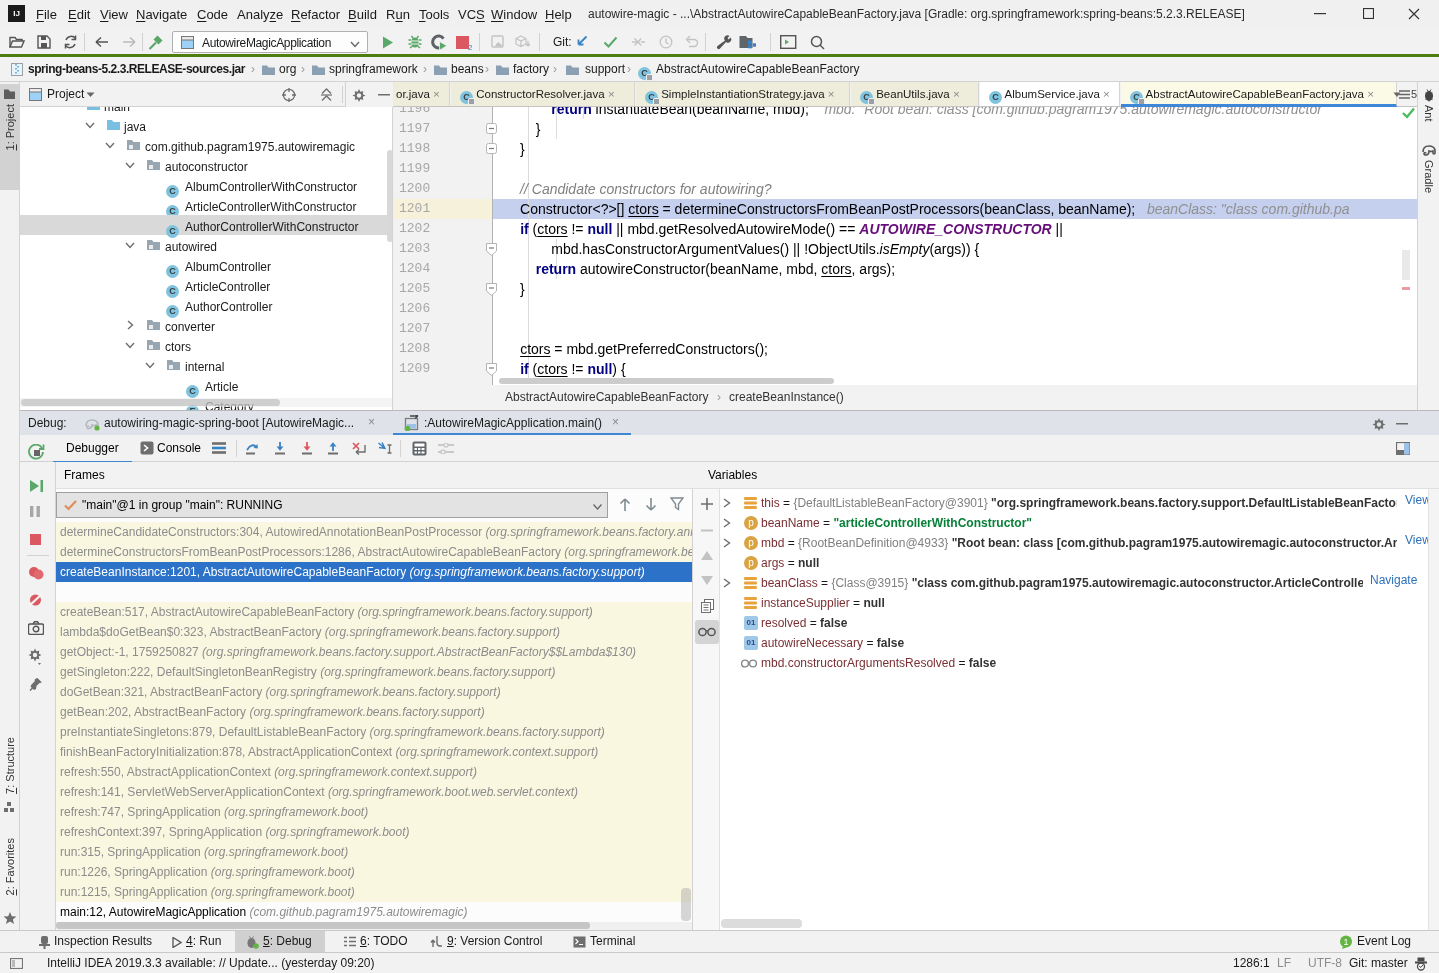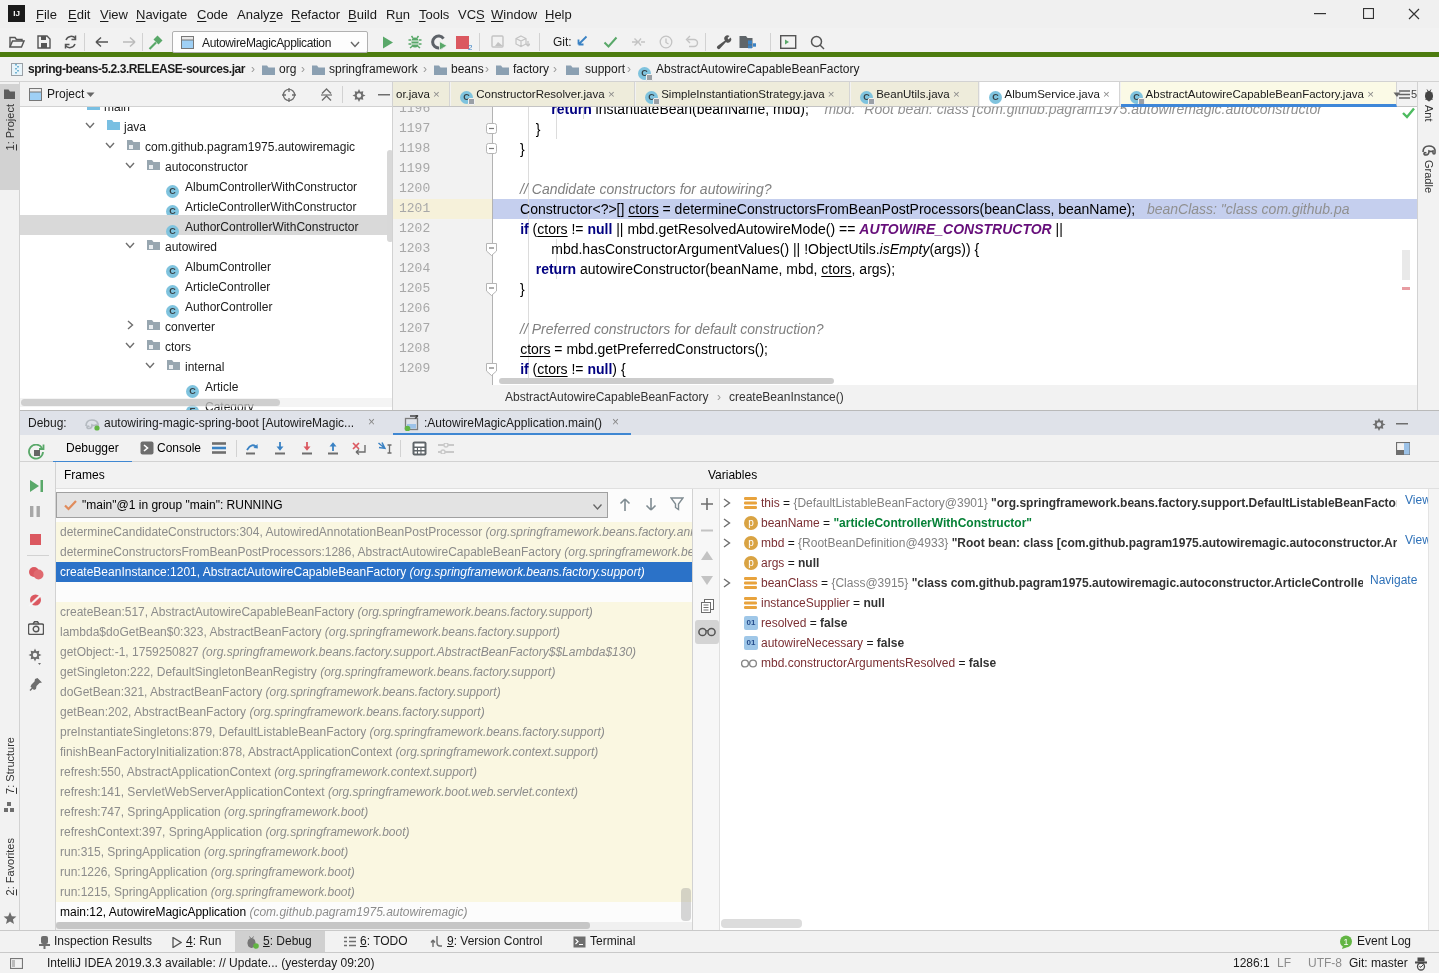--- a/index.html
+++ b/index.html
@@ -2,31 +2,31 @@
 <html><head>
 <meta charset="utf-8">
 <style>
 * { margin:0; padding:0; box-sizing:border-box; }
 html,body { width:1439px; height:973px; overflow:hidden; }
 body { font-family:"Liberation Sans", sans-serif; font-size:12px; color:#1a1a1a; background:#f2f2f2; position:relative; }
 .abs { position:absolute; }
 svg { display:block; }
 
 #titlebar { position:absolute; left:0; top:0; width:1439px; height:28px; background:#f0f0f0; }
-#toolbar { position:absolute; left:0; top:28px; width:1439px; height:29px; background:#f2f2f2; border-bottom:5px solid #4d7c0f;text-align:right; }
+#toolbar { position:absolute; left:0; top:28px; width:1439px; height:29px; background:#f2f2f2; border-bottom:3px solid #4d7c0f;text-align:right; }
 #navbar { position:absolute; left:0; top:57px; width:1439px; height:25px; background:#f2f2f2; border-bottom:1px solid #d2d2d2; }
 .menuitem { position:absolute; top:7px; font-size:13px; color:#1a1a1a; }
 .menuitem u { text-decoration:underline; text-underline-offset:2px; }
 
 #lstripe { left:0; top:82px; width:20px; height:848px; background:#f2f2f2; border-right:1px solid #d2d2d2; }
 #rstripe { left:1417px; top:82px; width:22px; height:328px; background:#f2f2f2; border-left:1px solid #d2d2d2; }
 .vtextup { position:absolute; writing-mode:vertical-rl; transform:rotate(180deg); font-size:11px; color:#333; }
 .vtextdn { position:absolute; writing-mode:vertical-rl; font-size:11px; color:#333; }
 
-#pphead { left:20px; top:82px; width:373px; height:25px; background:#f2f2f2; border-bottom:1px solid #d2d2d2; border-right:1px solid #d2d2d2; }
+#pphead { left:20px; top:82px; width:326px; height:25px; background:#f2f2f2; border-bottom:1px solid #d2d2d2; border-right:1px solid #d2d2d2; }
 #ptree { left:20px; top:107px; width:373px; height:303px; background:#fff; border-right:1px solid #d2d2d2; overflow:hidden; }
 .trow { position:absolute; height:20px; line-height:20px; width:373px; white-space:pre; }
 .tsel { background:#d9d9d9; }
 .cicon { display:inline-block; position:relative; width:13px; height:13px; border-radius:50%; background:#7fc3de; color:#354045; font-size:9px; font-weight:bold; text-align:center; line-height:13px; vertical-align:-2px; }
 .ytab .cicon::after, .lk::after { content:""; position:absolute; right:-2px; bottom:-1px; width:5px; height:5px; background:#9aa0a6; border:1px solid #f0f0f0; border-radius:1px; }
 
 #tabbar { left:393px; top:82px; width:1024px; height:25px; background:#f2f2f2; border-bottom:1px solid #c4c4c4; }
 .etab { position:absolute; top:0; height:24px; line-height:24px; border-right:1px solid #d5d5d5; white-space:nowrap; overflow:hidden; font-size:11.5px; }
 .ytab { background:#eeecdb; }
 #editor { left:393px; top:107px; width:1024px; height:278px; background:#fff; overflow:hidden; }
@@ -74,20 +74,21 @@
   <span class="menuitem" style="left:136px;"><u>N</u>avigate</span>
   <span class="menuitem" style="left:197px;"><u>C</u>ode</span>
   <span class="menuitem" style="left:237px;">Analy<u>z</u>e</span>
   <span class="menuitem" style="left:291px;"><u>R</u>efactor</span>
   <span class="menuitem" style="left:348px;"><u>B</u>uild</span>
   <span class="menuitem" style="left:386px;">R<u>u</u>n</span>
   <span class="menuitem" style="left:419px;"><u>T</u>ools</span>
   <span class="menuitem" style="left:458px;">VC<u>S</u></span>
   <span class="menuitem" style="left:491px;"><u>W</u>indow</span>
   <span class="menuitem" style="left:545px;"><u>H</u>elp</span>
+  <span class="abs" style="left:588px;top:7px;font-size:12px;color:#2b2b2b;">autowire-magic - ...\AbstractAutowireCapableBeanFactory.java [Gradle: org.springframework:spring-beans:5.2.3.RELEASE]</span>
   <svg class="abs" style="left:1314px;top:13px;" width="12" height="2">
       <rect width="12" height="1.2" fill="#333"></rect>
     </svg>
   <svg class="abs" style="left:1363px;top:8px;" width="11" height="11">
       <rect x="0.5" y="0.5" width="10" height="10" fill="none" stroke="#333" stroke-width="1.2"></rect>
     </svg>
   <svg class="abs" style="left:1408px;top:8px;" width="12" height="12">
       <path d="M1 1 L11 11 M11 1 L1 11" stroke="#333" stroke-width="1.2"></path>
     </svg>
 </div>
@@ -443,21 +444,20 @@
 
   <div class="code" style="top:-8px;">                <span class="kw">return</span> instantiateBean(beanName, mbd);    <span class="hint">mbd: "Root bean: class [com.github.pagram1975.autowiremagic.autoconstructor</span></div>
   <div class="code" style="top:12px;">            }</div>
   <div class="code" style="top:32px;">        }</div>
   <div class="code" style="top:72px;"><span class="cmt">        // Candidate constructors for autowiring?</span></div>
   <div class="code" style="top:92px;">        Constructor&lt;?&gt;[] <span class="rv">ctors</span> = determineConstructorsFromBeanPostProcessors(beanClass, beanName);   <span class="hint">beanClass: "class com.github.pa</span></div>
   <div class="code" style="top:112px;">        <span class="kw">if</span> (<span class="rv">ctors</span> != <span class="kw">null</span> || mbd.getResolvedAutowireMode() == <span class="const">AUTOWIRE_CONSTRUCTOR</span> ||</div>
   <div class="code" style="top:132px;">                mbd.hasConstructorArgumentValues() || !ObjectUtils.<i>isEmpty</i>(args)) {</div>
   <div class="code" style="top:152px;">            <span class="kw">return</span> autowireConstructor(beanName, mbd, <span class="rv">ctors</span>, args);</div>
   <div class="code" style="top:172px;">        }</div>
-  <div class="code" style="top:212px;"><span class="cmt">        // Preferred constructors for default construction?</span></div>
   <div class="code" style="top:232px;">        <span class="rv">ctors</span> = mbd.getPreferredConstructors();</div>
   <div class="code" style="top:252px;">        <span class="kw">if</span> (<span class="rv">ctors</span> != <span class="kw">null</span>) {</div>
 
   <div class="abs" style="left:106px;top:271px;width:335px;height:6px;background:#ccc;border-radius:3px;"></div>
 
   <svg class="abs" style="left:1009px;top:0px;" width="13" height="12">
       <path d="M1 6 L5 10 L12 1.5" fill="none" stroke="#4dbb5f" stroke-width="2.4"></path>
     </svg>
   <div class="abs" style="left:1009px;top:143px;width:8px;height:30px;background:#e0e0e0;opacity:0.7;"></div>
   <div class="abs" style="left:1009px;top:180px;width:8px;height:3px;background:#e89ca2;"></div>

